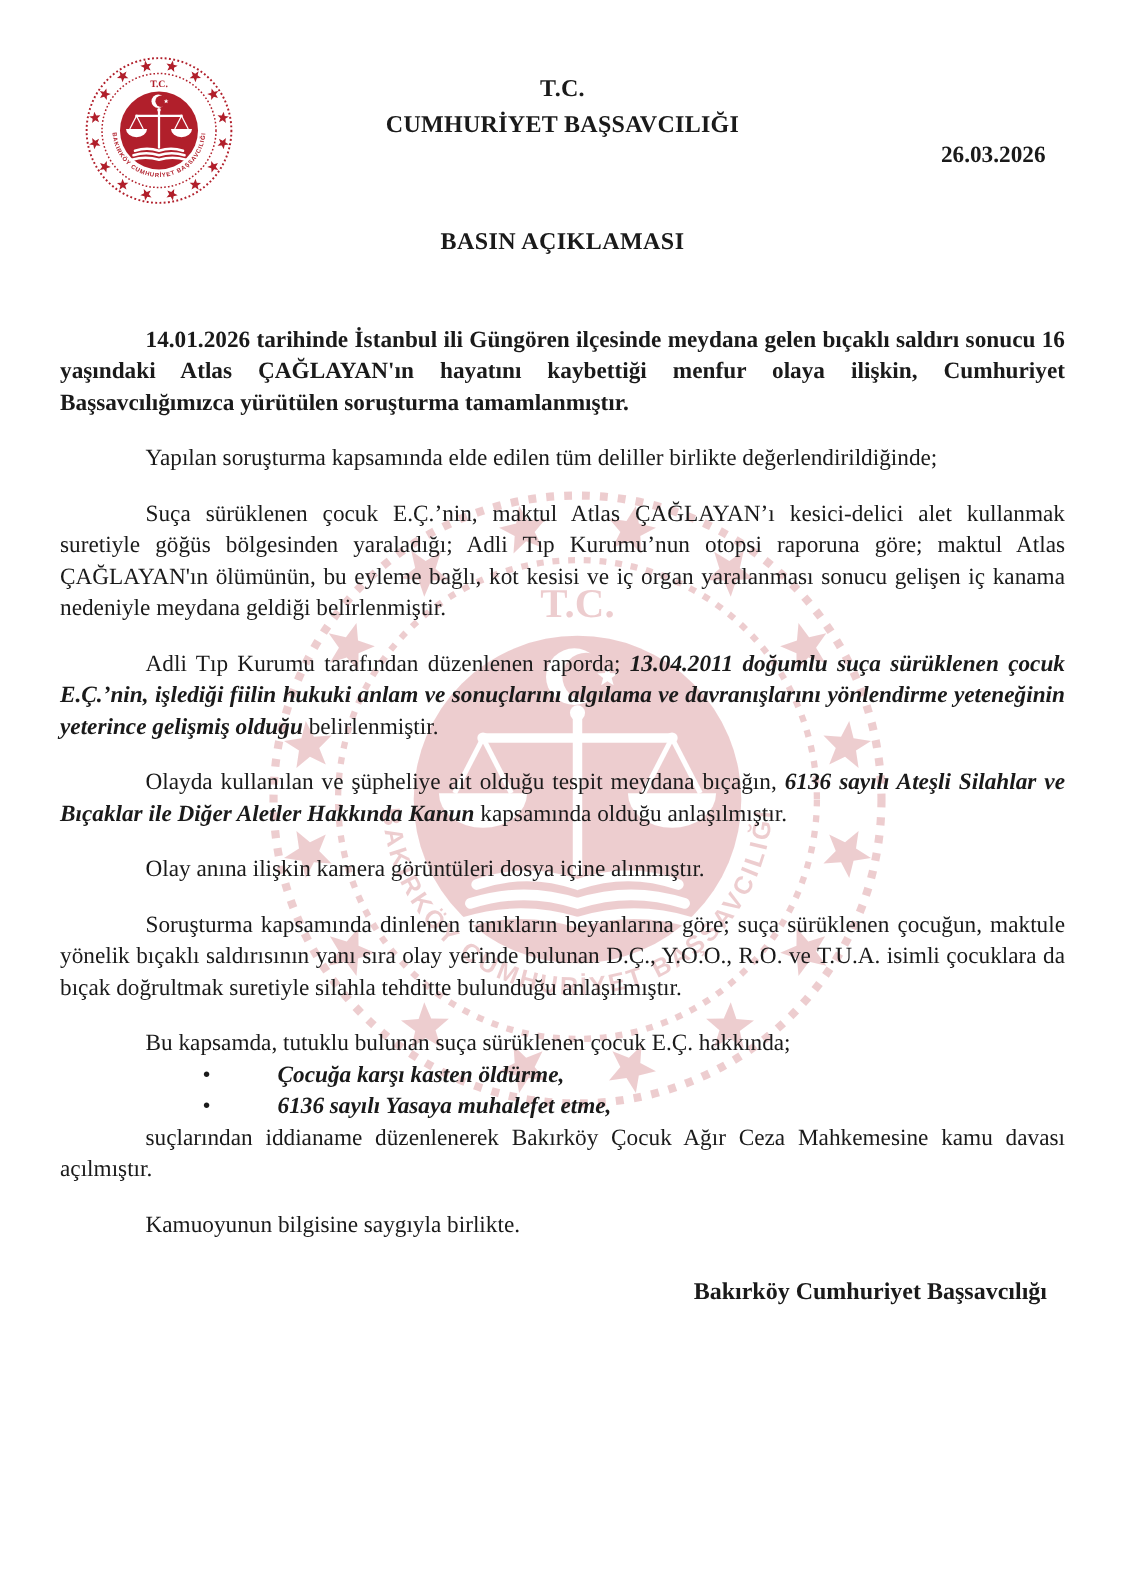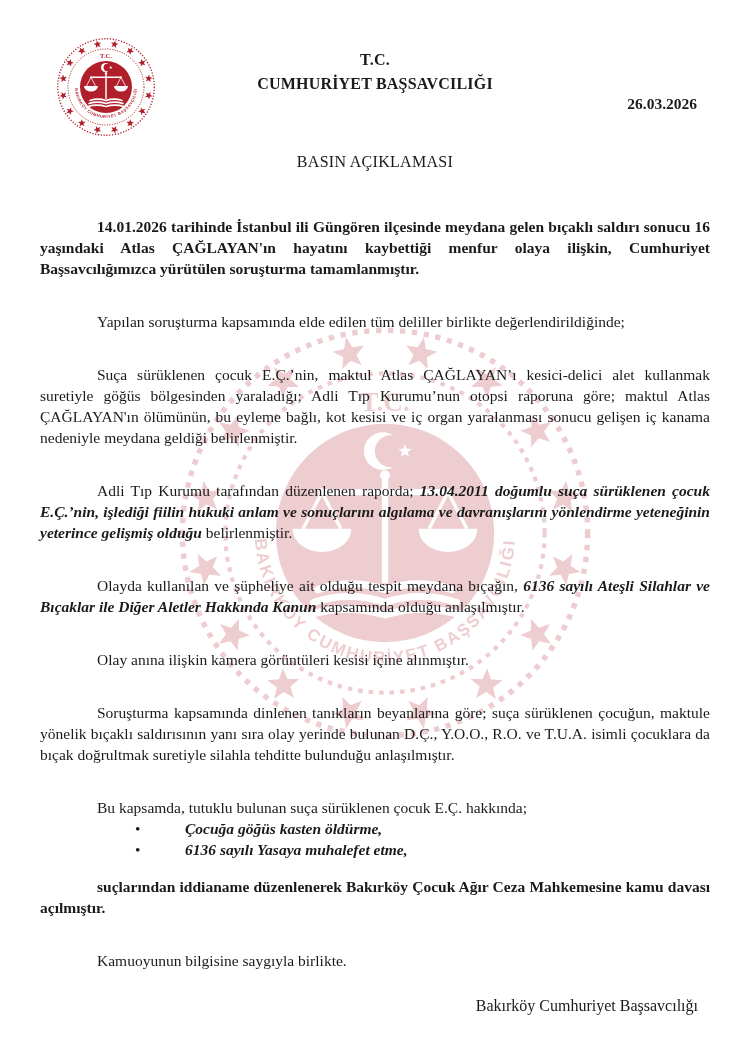--- a/index.html
+++ b/index.html
@@ -14,36 +14,36 @@
   .content { position: relative; z-index: 1; }
 
   .header-emblem { position: absolute; left: 56px; top: 37px; width: 100px; height: 100px; }
 
   .letterhead { padding-top: 48px; text-align: center; font-weight: bold;
                 font-size: 16px; line-height: 24px; letter-spacing: 0.2px; }
 
   .date-line { padding-right: 53px; text-align: right;
                font-weight: bold; font-size: 15.5px; line-height: 16px; }
 
-  .doc-title { margin-top: 41px; text-align: center; font-weight: normal;
+  .doc-title { margin-top: 41px; text-align: center; font-weight: bold;
                font-size: 16px; line-height: 18px; letter-spacing: 0.3px; }
 
   .doc-body { margin: 45px 40px 0 40px; font-size: 15.5px; line-height: 21px; }
 
-  .para { text-align: justify; text-indent: 57px; margin-top: 32px; }
-  .para.no-gap { margin-top: 16px; font-weight: bold; }
+  .para { text-align: justify; text-indent: 57px; margin-top: 16px; }
+  .para.no-gap { margin-top: 0; }
   .doc-body .para:first-child { margin-top: 0; font-weight: bold; }
   .seg-bi { font-weight: bold; font-style: italic; }
 
   .bullet-row { padding-left: 95px; font-weight: bold; font-style: italic;
                 line-height: 21px; text-align: left; }
   .bullet-dot { display: inline-block; width: 50px; font-style: normal; font-weight: normal; }
 
   .signature { margin-top: 25px; padding-right: 52px; text-align: right;
-               font-weight: normal; font-size: 16px; line-height: 19px; }
+               font-weight: bold; font-size: 16px; line-height: 19px; }
 </style>
 </head>
 <body>
 
 <svg width="0" height="0" style="position:absolute" aria-hidden="true">
   <defs>
     <path id="st" d="M0,-8 L2,-2.75 L7.61,-2.47 L3.23,1.05 L4.7,6.47 L0,3.4 L-4.7,6.47 L-3.23,1.05 L-7.61,-2.47 L-2,-2.75 Z"></path>
     <path id="ringPath" d="M 38,100 A 62,62 0 1 0 162,100" fill="none"></path>
     <symbol id="emblem" viewBox="0 0 200 200">
       <circle cx="100" cy="100" r="96.5" fill="none" stroke="var(--emblem-red)" stroke-width="2.6" stroke-dasharray="2.5 3.2"></circle>
@@ -120,24 +120,24 @@
     <div class="date-line">26.03.2026</div>
 
     <div class="doc-title">BASIN AÇIKLAMASI</div>
 
     <div class="doc-body">
         <p class="para"><span>14.01.2026 tarihinde İstanbul ili Güngören ilçesinde meydana gelen bıçaklı saldırı sonucu 16 yaşındaki Atlas ÇAĞLAYAN'ın hayatını kaybettiği menfur olaya ilişkin, Cumhuriyet Başsavcılığımızca yürütülen soruşturma tamamlanmıştır.</span></p>
         <p class="para"><span>Yapılan soruşturma kapsamında elde edilen tüm deliller birlikte değerlendirildiğinde;</span></p>
         <p class="para"><span>Suça sürüklenen çocuk E.Ç.’nin, maktul Atlas ÇAĞLAYAN’ı kesici-delici alet kullanmak suretiyle göğüs bölgesinden yaraladığı; Adli Tıp Kurumu’nun otopsi raporuna göre; maktul Atlas ÇAĞLAYAN'ın ölümünün, bu eyleme bağlı, kot kesisi ve iç organ yaralanması sonucu gelişen iç kanama nedeniyle meydana geldiği belirlenmiştir.</span></p>
         <p class="para"><span>Adli Tıp Kurumu tarafından düzenlenen raporda; </span><span class="seg-bi">13.04.2011 doğumlu suça sürüklenen çocuk E.Ç.’nin, işlediği fiilin hukuki anlam ve sonuçlarını algılama ve davranışlarını yönlendirme yeteneğinin yeterince gelişmiş olduğu</span><span> belirlenmiştir.</span></p>
         <p class="para"><span>Olayda kullanılan ve şüpheliye ait olduğu tespit meydana bıçağın, </span><span class="seg-bi">6136 sayılı Ateşli Silahlar ve Bıçaklar ile Diğer Aletler Hakkında Kanun</span><span> kapsamında olduğu anlaşılmıştır.</span></p>
-        <p class="para"><span>Olay anına ilişkin kamera görüntüleri kesisi içine alınmıştır.</span></p>
+        <p class="para"><span>Olay anına ilişkin kamera görüntüleri dosya içine alınmıştır.</span></p>
         <p class="para"><span>Soruşturma kapsamında dinlenen tanıkların beyanlarına göre; suça sürüklenen çocuğun, maktule yönelik bıçaklı saldırısının yanı sıra olay yerinde bulunan D.Ç., Y.O.O., R.O. ve T.U.A. isimli çocuklara da bıçak doğrultmak suretiyle silahla tehditte bulunduğu anlaşılmıştır.</span></p>
         <p class="para"><span>Bu kapsamda, tutuklu bulunan suça sürüklenen çocuk E.Ç. hakkında;</span></p>
-        <div class="bullet-row"><span class="bullet-dot">•</span><span class="bullet-text">Çocuğa göğüs kasten öldürme,</span></div>
+        <div class="bullet-row"><span class="bullet-dot">•</span><span class="bullet-text">Çocuğa karşı kasten öldürme,</span></div>
         <div class="bullet-row"><span class="bullet-dot">•</span><span class="bullet-text">6136 sayılı Yasaya muhalefet etme,</span></div>
         <p class="para no-gap"><span>suçlarından iddianame düzenlenerek Bakırköy Çocuk Ağır Ceza Mahkemesine kamu davası açılmıştır.</span></p>
         <p class="para"><span>Kamuoyunun bilgisine saygıyla birlikte.</span></p>
       </div>
 
     <div class="signature">Bakırköy Cumhuriyet Başsavcılığı</div>
   </div>
 </div>
 
 </body></html>

